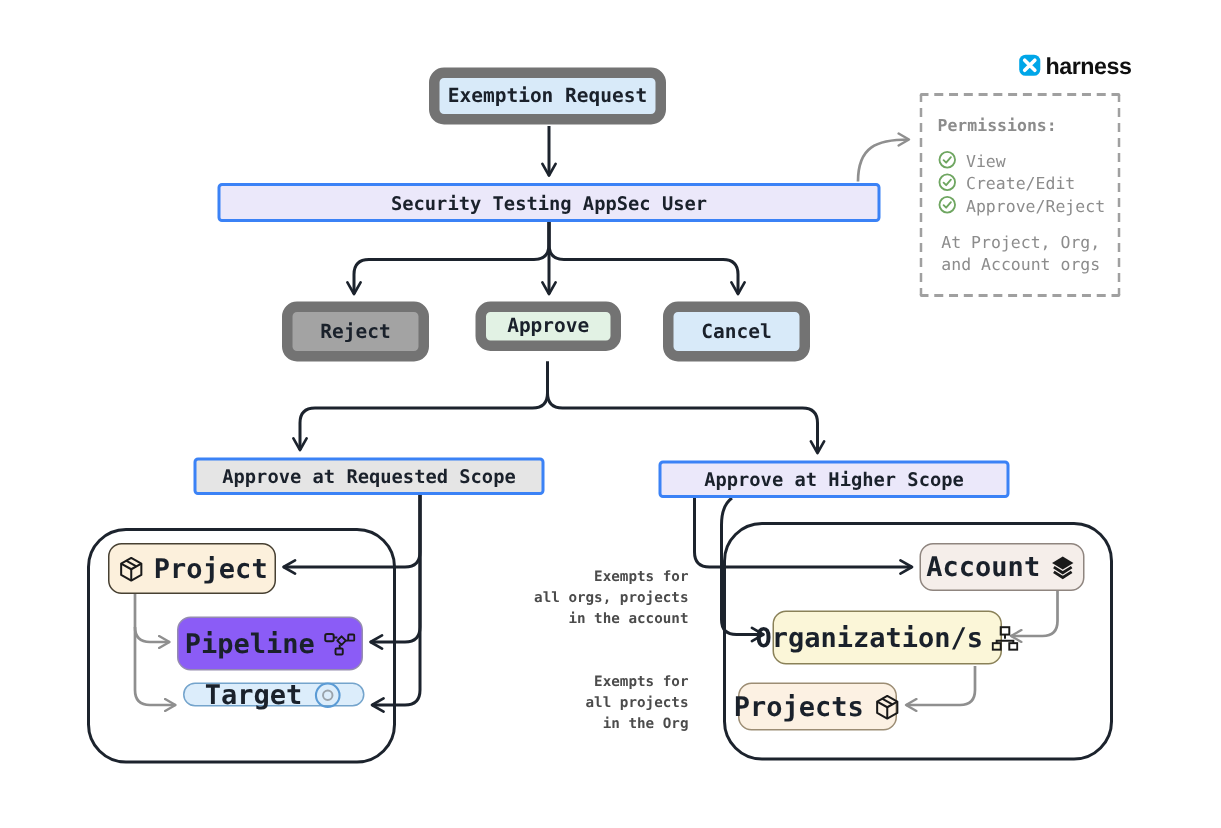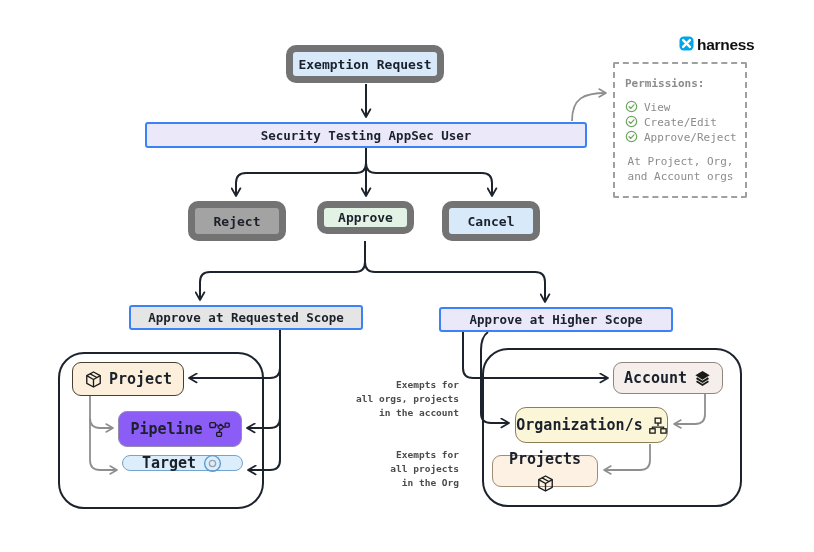--- a/index.html
+++ b/index.html
@@ -4,37 +4,37 @@
 <style>
   html,body{margin:0;padding:0;background:#fff;}
   .canvas{position:relative;width:814px;height:552px;background:#ffffff;overflow:hidden;
           font-family:"DejaVu Sans Mono",monospace;}
   svg.wires{position:absolute;left:0;top:0;z-index:5;pointer-events:none;}
   .container-box{position:absolute;z-index:2;border:2px solid #1c232d;border-radius:26px;background:#ffffff;}
   .node{position:absolute;z-index:10;box-sizing:border-box;display:flex;align-items:center;justify-content:center;
         color:#1a212b;font-weight:600;background:#fff;}
   .pill{border:7px solid #737373;border-radius:10px;font-size:13px;}
   .bar{border:2px solid #3b82f6;border-radius:3px;font-size:12.5px;}
-  .chip{border:1.5px solid #555;border-radius:9px;font-size:15px;gap:6px;}
+  .chip{border:1.5px solid #555;border-radius:9px;font-size:18px;gap:6px;}
   .chip .ic{display:flex;align-items:center;}
   .n-exemption{left:286px;top:45px;width:158px;height:38px;background:#d8eaf9;}
   .n-security{left:145px;top:122px;width:442px;height:26px;background:#ebe8fa;}
   .n-reject{left:188px;top:201px;width:98px;height:40px;background:#a3a3a3;}
   .n-approve{left:317px;top:201px;width:97px;height:33px;background:#e2f2e4;}
   .n-cancel{left:442px;top:201px;width:98px;height:40px;background:#d8eaf9;}
   .n-reqscope{left:83px;top:305px;width:234px;height:25px;background:#e5e5e5;margin-left:46px;}
   .n-highscope{left:439px;top:307px;width:234px;height:25px;background:#ebe8fa;}
   .c-left{left:58px;top:352px;width:202px;height:153px;}
   .c-right{left:482px;top:348px;width:256px;height:155px;}
   .n-project{left:72px;top:362px;width:112px;height:34px;background:#fcf0dc;border-color:#474032;}
   .n-pipeline{left:118px;top:411px;width:124px;height:36px;background:#8b5cf6;border-color:#958cb0;}
   .n-target{left:122px;top:455px;width:121px;height:16px;background:#dcedfb;border-color:#74a4cc;}
   .n-account{left:613px;top:362px;width:110px;height:32px;background:#f5eeea;border-color:#8f857f;}
-  .n-org{left:515px;top:407px;width:153px;height:36px;background:#fbf6d8;border-color:#8a8158;border-radius:11px;}
-  .n-projects{left:492px;top:455px;width:106px;height:32px;background:#fcf1e3;border-color:#9c8d74;flex-direction:column;}
+  .n-org{left:515px;top:407px;width:153px;height:36px;background:#fbf6d8;border-color:#8a8158;}
+  .n-projects{left:492px;top:455px;width:106px;height:32px;background:#fcf1e3;border-color:#9c8d74;}
   .note{position:absolute;z-index:10;text-align:right;font-size:9.5px;line-height:14px;color:#4b4b4b;font-weight:600;margin-top:44px;}
   .note-account{right:355px;top:334px;}
   .note-org{right:355px;top:404px;}
   .perm{position:absolute;z-index:10;left:613px;top:62px;width:134px;height:136px;box-sizing:border-box;
         border:2px dashed #a0a0a0;border-radius:2px;padding:13px 9px 0 10px;color:#8c8c8c;font-size:11px;}
   .perm .perm-title{margin-bottom:10px;font-weight:bold;}
   .perm .perm-item{display:flex;align-items:center;gap:6px;height:15px;}
   .perm .perm-foot{margin-top:10px;line-height:14.5px;text-align:center;}
   .brand{position:absolute;z-index:10;left:679px;top:36px;display:flex;align-items:flex-start;gap:3px;}
   .brand .word{font-family:"Liberation Sans",sans-serif;font-weight:700;font-size:15.5px;color:#101010;letter-spacing:-0.3px;}

